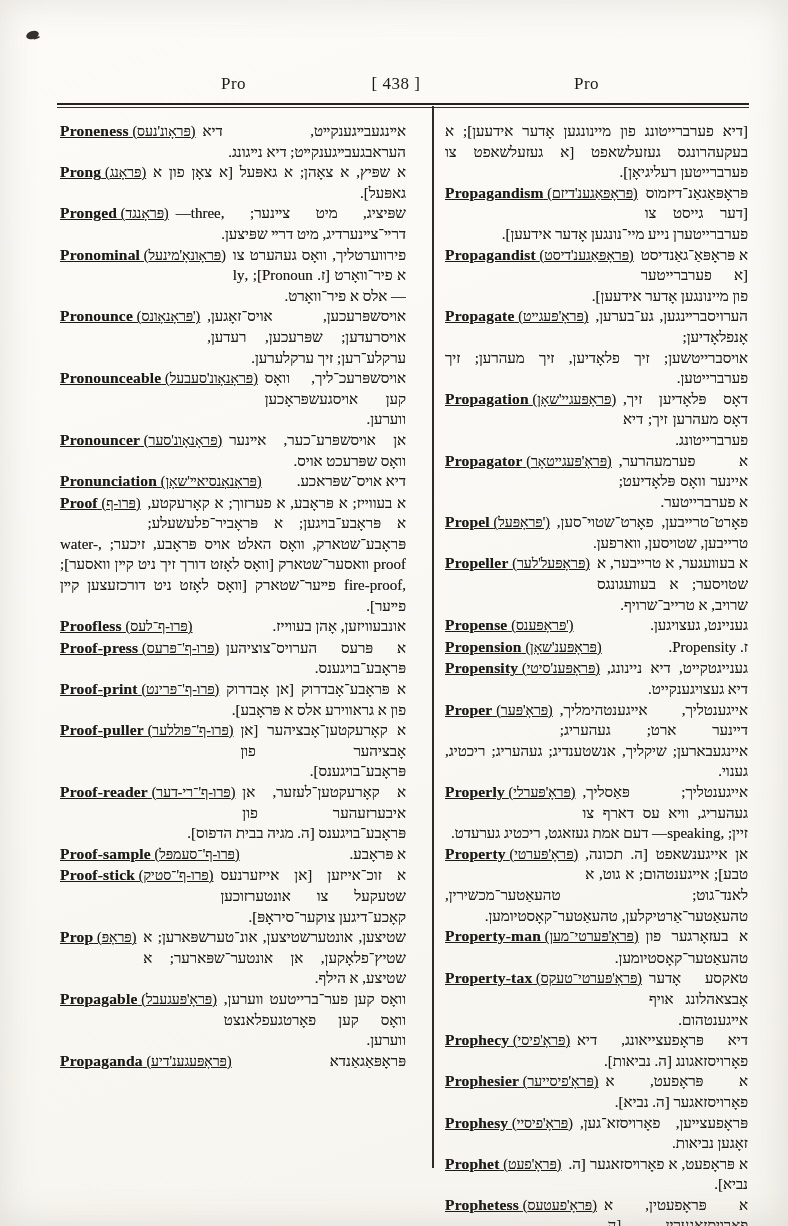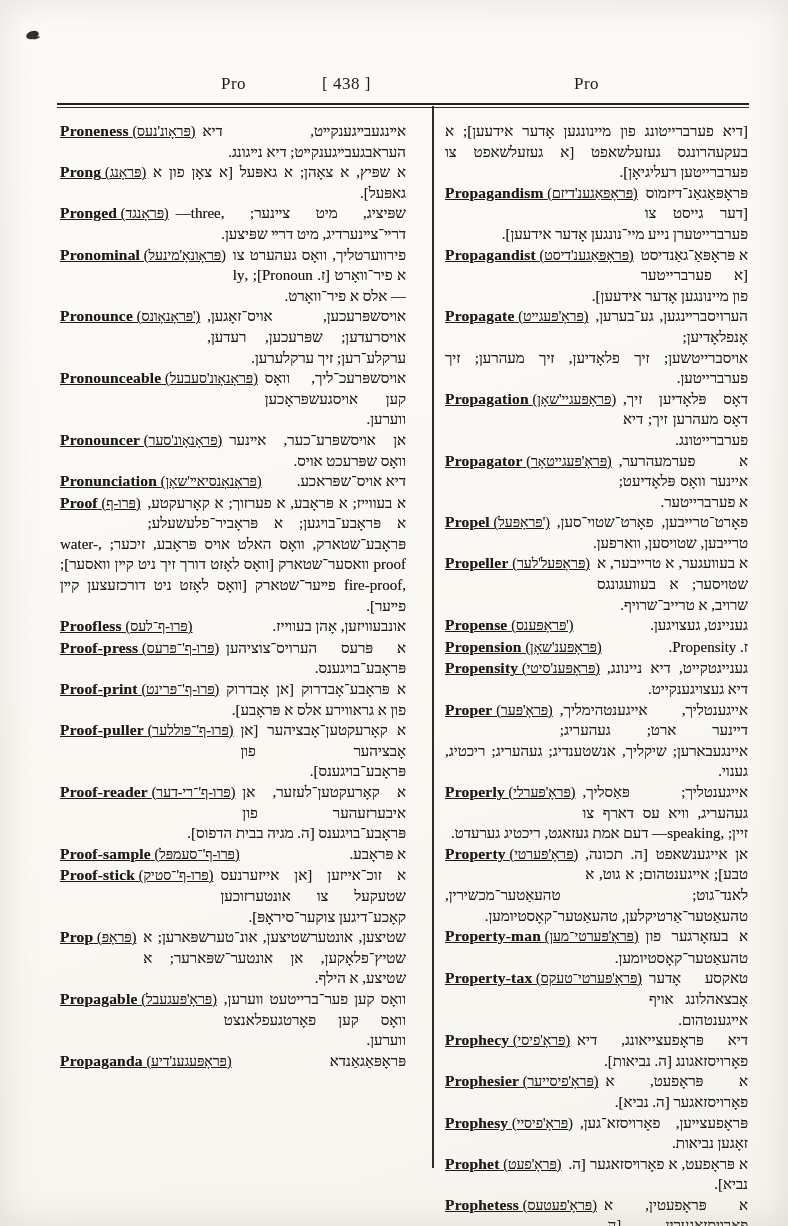--- a/index.html
+++ b/index.html
@@ -9,21 +9,21 @@
     font-family:"Liberation Serif","DejaVu Serif","DejaVu Sans",serif;
     color:#1d1b18;
   }
   .scan-page{
     position:absolute;inset:0;
     background:linear-gradient(160deg,#fcfbf8 0%,#f9f8f3 55%,#f5f4ee 100%);
   }
   
   .header{position:absolute;top:74px;left:0;right:0;height:26px;font-weight:normal;font-size:17px;letter-spacing:.5px;}
   .run-left{position:absolute;left:221px;}
-  .page-num{position:absolute;left:322px;width:120px;}
+  .page-num{position:absolute;left:336px;width:120px;text-align:center;}
   .run-right{position:absolute;left:574px;}
   
   .head-rule{
     position:absolute;top:103px;left:57px;width:692px;height:2px;
     border-top:2.5px solid #26231f;border-bottom:1px solid #33302b;
   }
   .col-divider{position:absolute;top:106px;left:432px;width:2px;height:1062px;background:#2e2b26;}
   
   .columns{position:absolute;top:121px;left:60px;width:688px;display:flex;align-items:flex-start;}
   .col-left{width:346px;margin-right:39px;}

